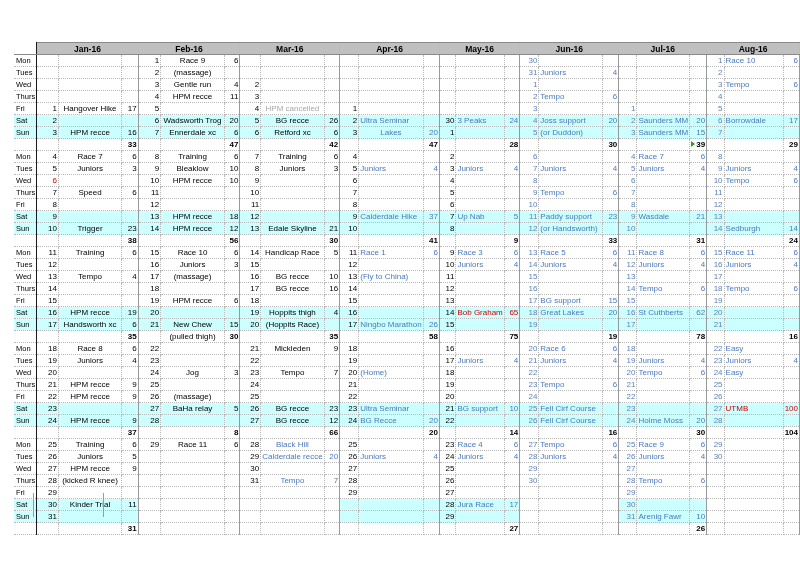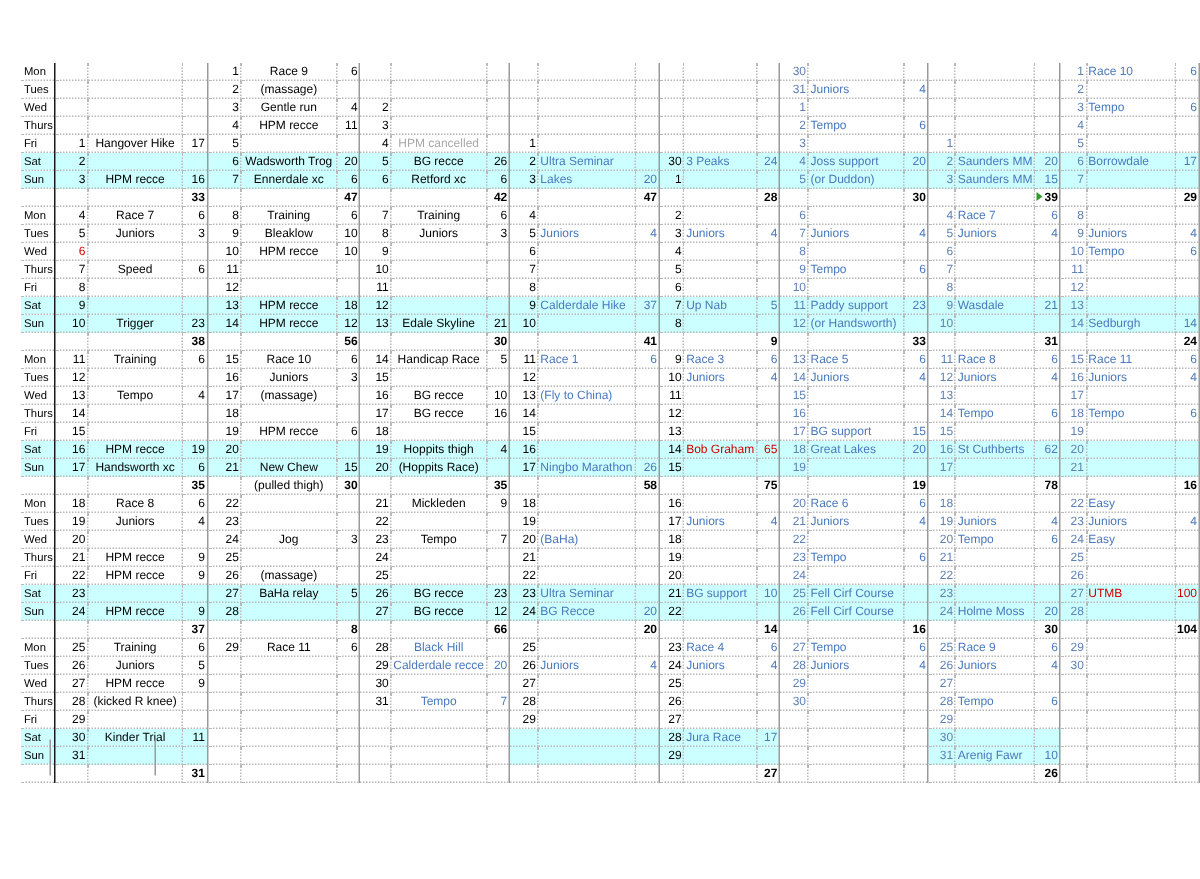--- a/index.html
+++ b/index.html
@@ -48,20 +48,31 @@
       <col style="width: 64px;">
       <col style="width: 17px;">
       <col style="width: 19px;">
       <col style="width: 47px;">
       <col style="width: 17px;">
       <col style="width: 18px;">
       <col style="width: 61px;">
       <col style="width: 16px;">
     </colgroup>
   <tbody id="tbody">
+      <tr class="hdr">
+        <td class="day corner"></td>
+        <td colspan="3">Jan-16</td>
+        <td colspan="3">Feb-16</td>
+        <td colspan="3">Mar-16</td>
+        <td colspan="3">Apr-16</td>
+        <td colspan="3">May-16</td>
+        <td colspan="3">Jun-16</td>
+        <td colspan="3">Jul-16</td>
+        <td colspan="3">Aug-16</td>
+      </tr>
       <tr>
         <td class="day">Mon</td>
         <td class="dt" style="color: rgb(0, 0, 0);"></td>
         <td class="ctr" style="color: rgb(0, 0, 0);"></td>
         <td class="val" style="color: rgb(0, 0, 0);"></td>
         <td class="dt" style="color: rgb(0, 0, 0);">1</td>
         <td class="ctr" style="color: rgb(0, 0, 0);">Race 9</td>
         <td class="val" style="color: rgb(0, 0, 0);">6</td>
         <td class="dt" style="color: rgb(0, 0, 0);"></td>
         <td class="ctr" style="color: rgb(0, 0, 0);"></td>
@@ -222,21 +233,21 @@
         <td class="dt hl" style="color: rgb(0, 0, 0);">3</td>
         <td class="ctr hl" style="color: rgb(0, 0, 0);">HPM recce</td>
         <td class="val hl" style="color: rgb(0, 0, 0);">16</td>
         <td class="dt hl" style="color: rgb(0, 0, 0);">7</td>
         <td class="ctr hl" style="color: rgb(0, 0, 0);">Ennerdale xc</td>
         <td class="val hl" style="color: rgb(0, 0, 0);">6</td>
         <td class="dt hl" style="color: rgb(0, 0, 0);">6</td>
         <td class="ctr hl" style="color: rgb(0, 0, 0);">Retford xc</td>
         <td class="val hl" style="color: rgb(0, 0, 0);">6</td>
         <td class="dt hl" style="color: rgb(0, 0, 0);">3</td>
-        <td class="lft hl" style="color: rgb(74, 121, 189);">Lakes</td>
+        <td class="lft hl" style="color: rgb(74, 121, 189); text-align: center;">Lakes</td>
         <td class="val hl" style="color: rgb(74, 121, 189);">20</td>
         <td class="dt hl" style="color: rgb(0, 0, 0);">1</td>
         <td class="lft hl" style="color: rgb(74, 121, 189);"></td>
         <td class="val hl" style="color: rgb(74, 121, 189);"></td>
         <td class="dt hl" style="color: rgb(94, 130, 181);">5</td>
         <td class="lft hl" style="color: rgb(74, 121, 189);">(or Duddon)</td>
         <td class="val hl" style="color: rgb(74, 121, 189);"></td>
         <td class="dt hl" style="color: rgb(94, 130, 181);">3</td>
         <td class="lft hl" style="color: rgb(74, 121, 189);">Saunders MM</td>
         <td class="val hl" style="color: rgb(74, 121, 189);">15</td>
@@ -762,21 +773,21 @@
         <td class="dt" style="color: rgb(0, 0, 0);">20</td>
         <td class="ctr" style="color: rgb(0, 0, 0);"></td>
         <td class="val" style="color: rgb(0, 0, 0);"></td>
         <td class="dt" style="color: rgb(0, 0, 0);">24</td>
         <td class="ctr" style="color: rgb(0, 0, 0);">Jog</td>
         <td class="val" style="color: rgb(0, 0, 0);">3</td>
         <td class="dt" style="color: rgb(0, 0, 0);">23</td>
         <td class="ctr" style="color: rgb(0, 0, 0);">Tempo</td>
         <td class="val" style="color: rgb(0, 0, 0);">7</td>
         <td class="dt" style="color: rgb(0, 0, 0);">20</td>
-        <td class="lft" style="color: rgb(74, 121, 189);">(BaHa)</td>
+        <td class="lft" style="color: rgb(74, 121, 189);">(Home)</td>
         <td class="val" style="color: rgb(74, 121, 189);"></td>
         <td class="dt" style="color: rgb(0, 0, 0);">18</td>
         <td class="lft" style="color: rgb(74, 121, 189);"></td>
         <td class="val" style="color: rgb(74, 121, 189);"></td>
         <td class="dt" style="color: rgb(94, 130, 181);">22</td>
         <td class="lft" style="color: rgb(74, 121, 189);"></td>
         <td class="val" style="color: rgb(74, 121, 189);"></td>
         <td class="dt" style="color: rgb(94, 130, 181);">20</td>
         <td class="lft" style="color: rgb(74, 121, 189);">Tempo</td>
         <td class="val" style="color: rgb(74, 121, 189);">6</td>

